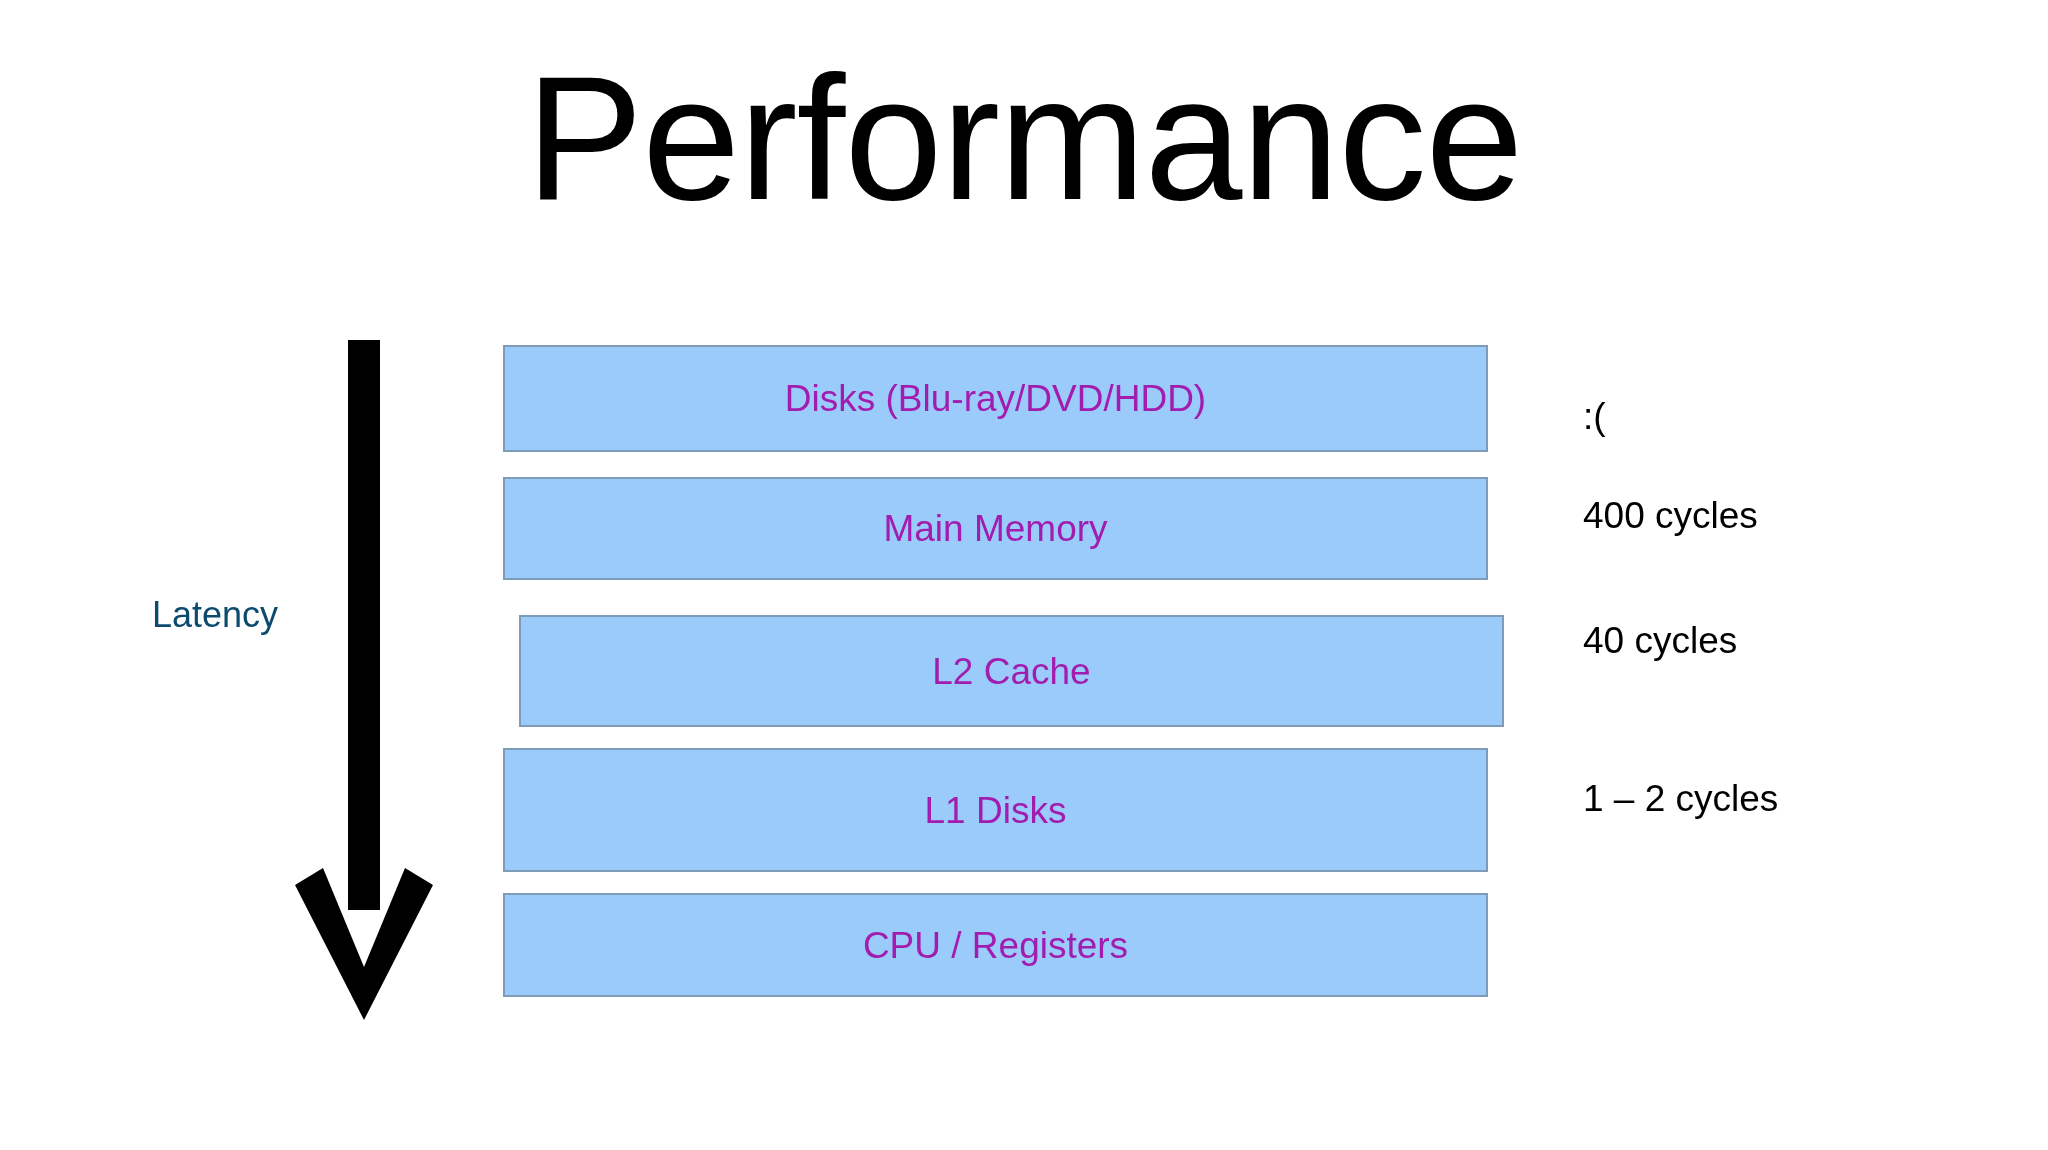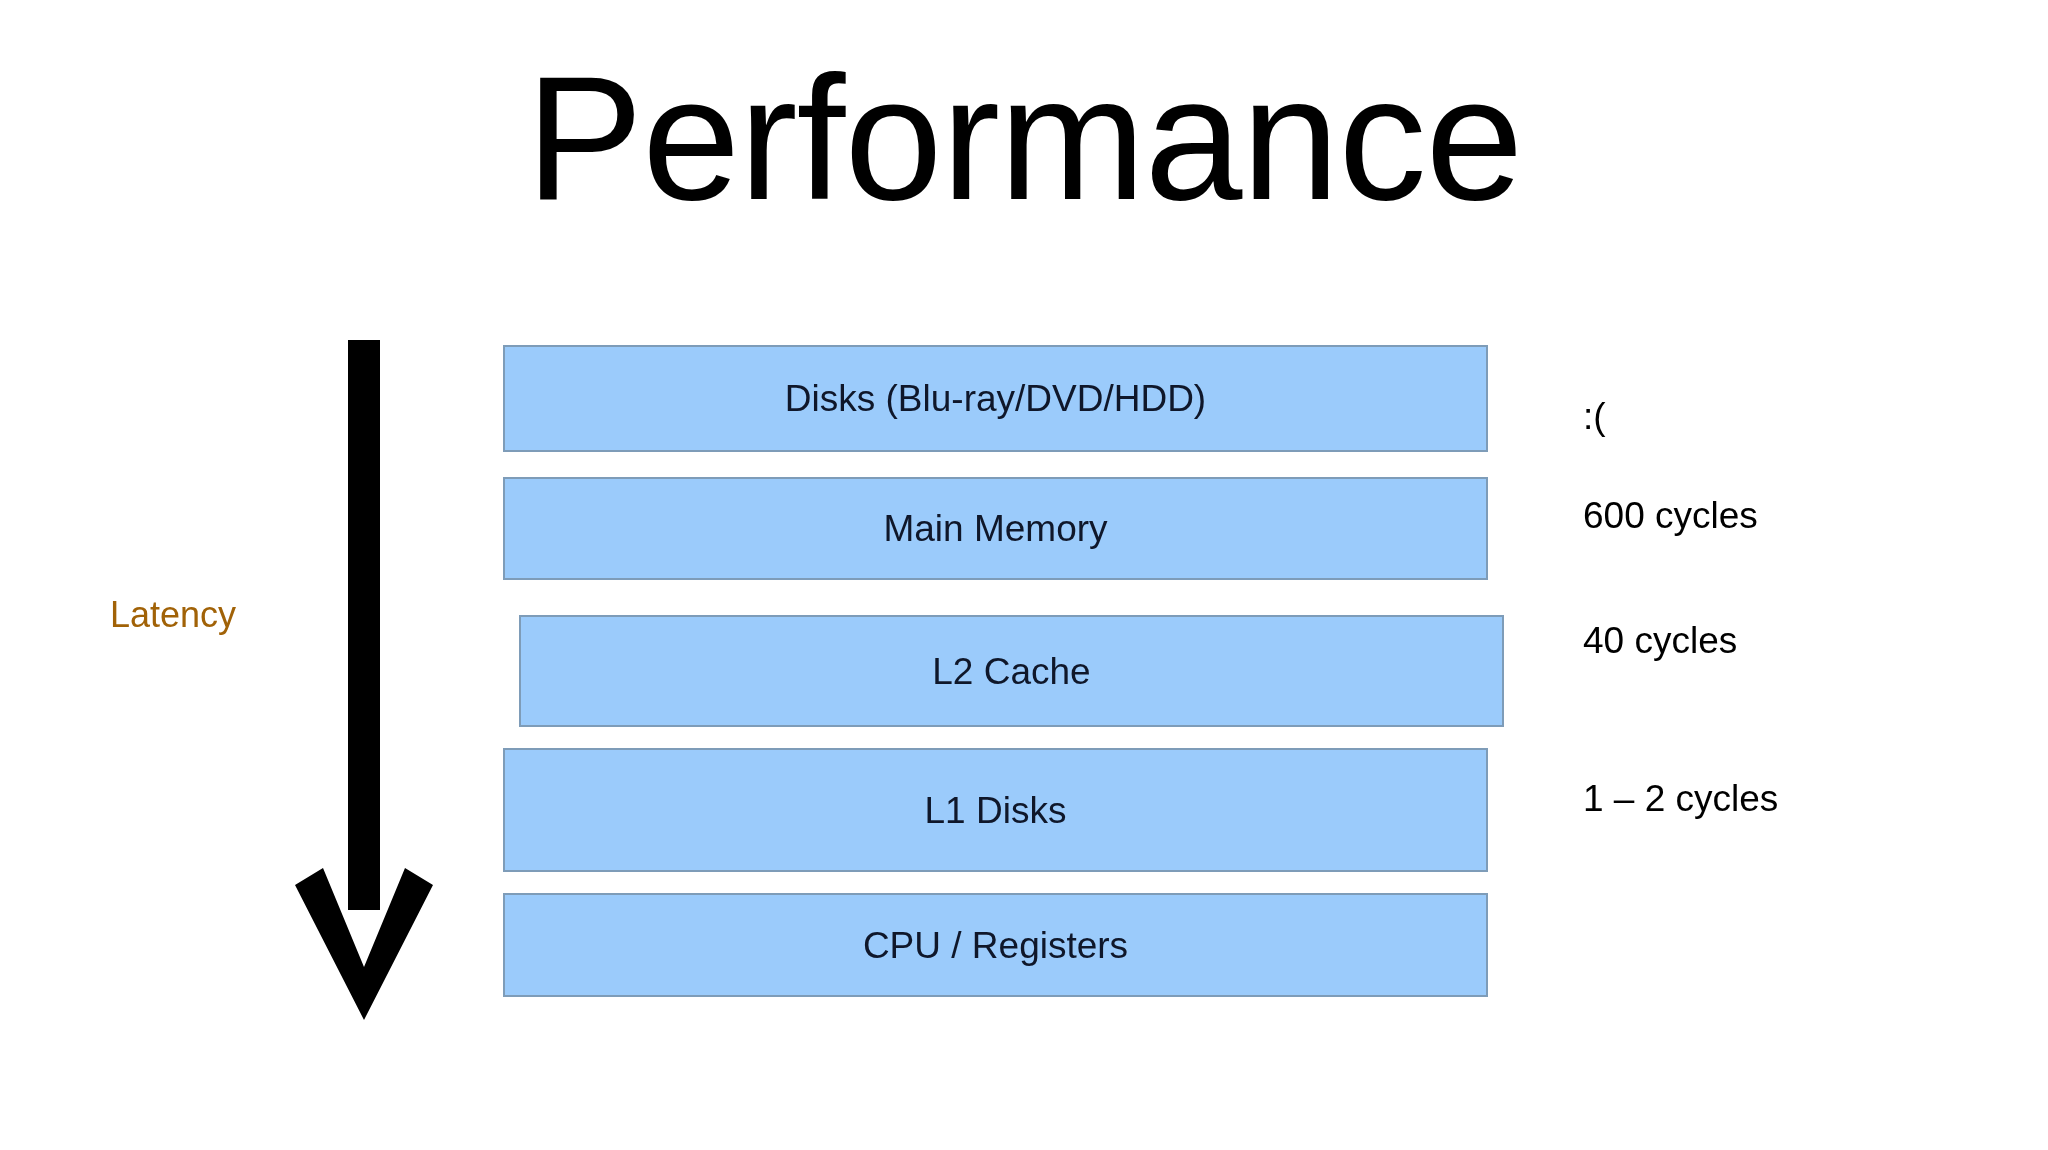--- a/index.html
+++ b/index.html
@@ -46,22 +46,23 @@
     left: 290px;
     top: 340px;
     width: 150px;
     height: 680px;
   }
   #latency-label {
     position: absolute;
     left: 110px;
     top: 594px;
     width: 210px;
+    text-align: center;
     font-size: 36px;
-    color: #a16207;
+    color: #0c4a6e;
     white-space: nowrap;
   }
 
   
   #bars {
     position: absolute;
     left: 503px;
     top: 0;
     width: 985px;
     height: 1150px;
@@ -72,21 +73,21 @@
     width: 985px;
     box-sizing: border-box;
     background: #9BCBFB;
     border: 2px solid #7E9CB8;
     display: flex;
     align-items: center;
     justify-content: center;
   }
   .bar-label {
     font-size: 37px;
-    color: #0f172a;
+    color: #a21caf;
     white-space: nowrap;
     line-height: 1;
   }
 
   
   .annotation {
     position: absolute;
     left: 1583px;
     font-size: 37px;
     color: #000000;
@@ -131,19 +132,19 @@
     </div>
 
     <div class="bar" id="bar-4" style="top: 893px; height: 104px;">
       <span class="bar-label">CPU / Registers</span>
     </div>
 
   </div>
 
   <div class="annotation" id="ann-0" style="top: 398px;">:(</div>
 
-  <div class="annotation" id="ann-1" style="top: 497px;">600 cycles</div>
+  <div class="annotation" id="ann-1" style="top: 497px;">400 cycles</div>
 
   <div class="annotation" id="ann-2" style="top: 622px;">40 cycles</div>
 
   <div class="annotation" id="ann-3" style="top: 780px;">1 – 2 cycles</div>
 
 </div>
 
 </body></html>

